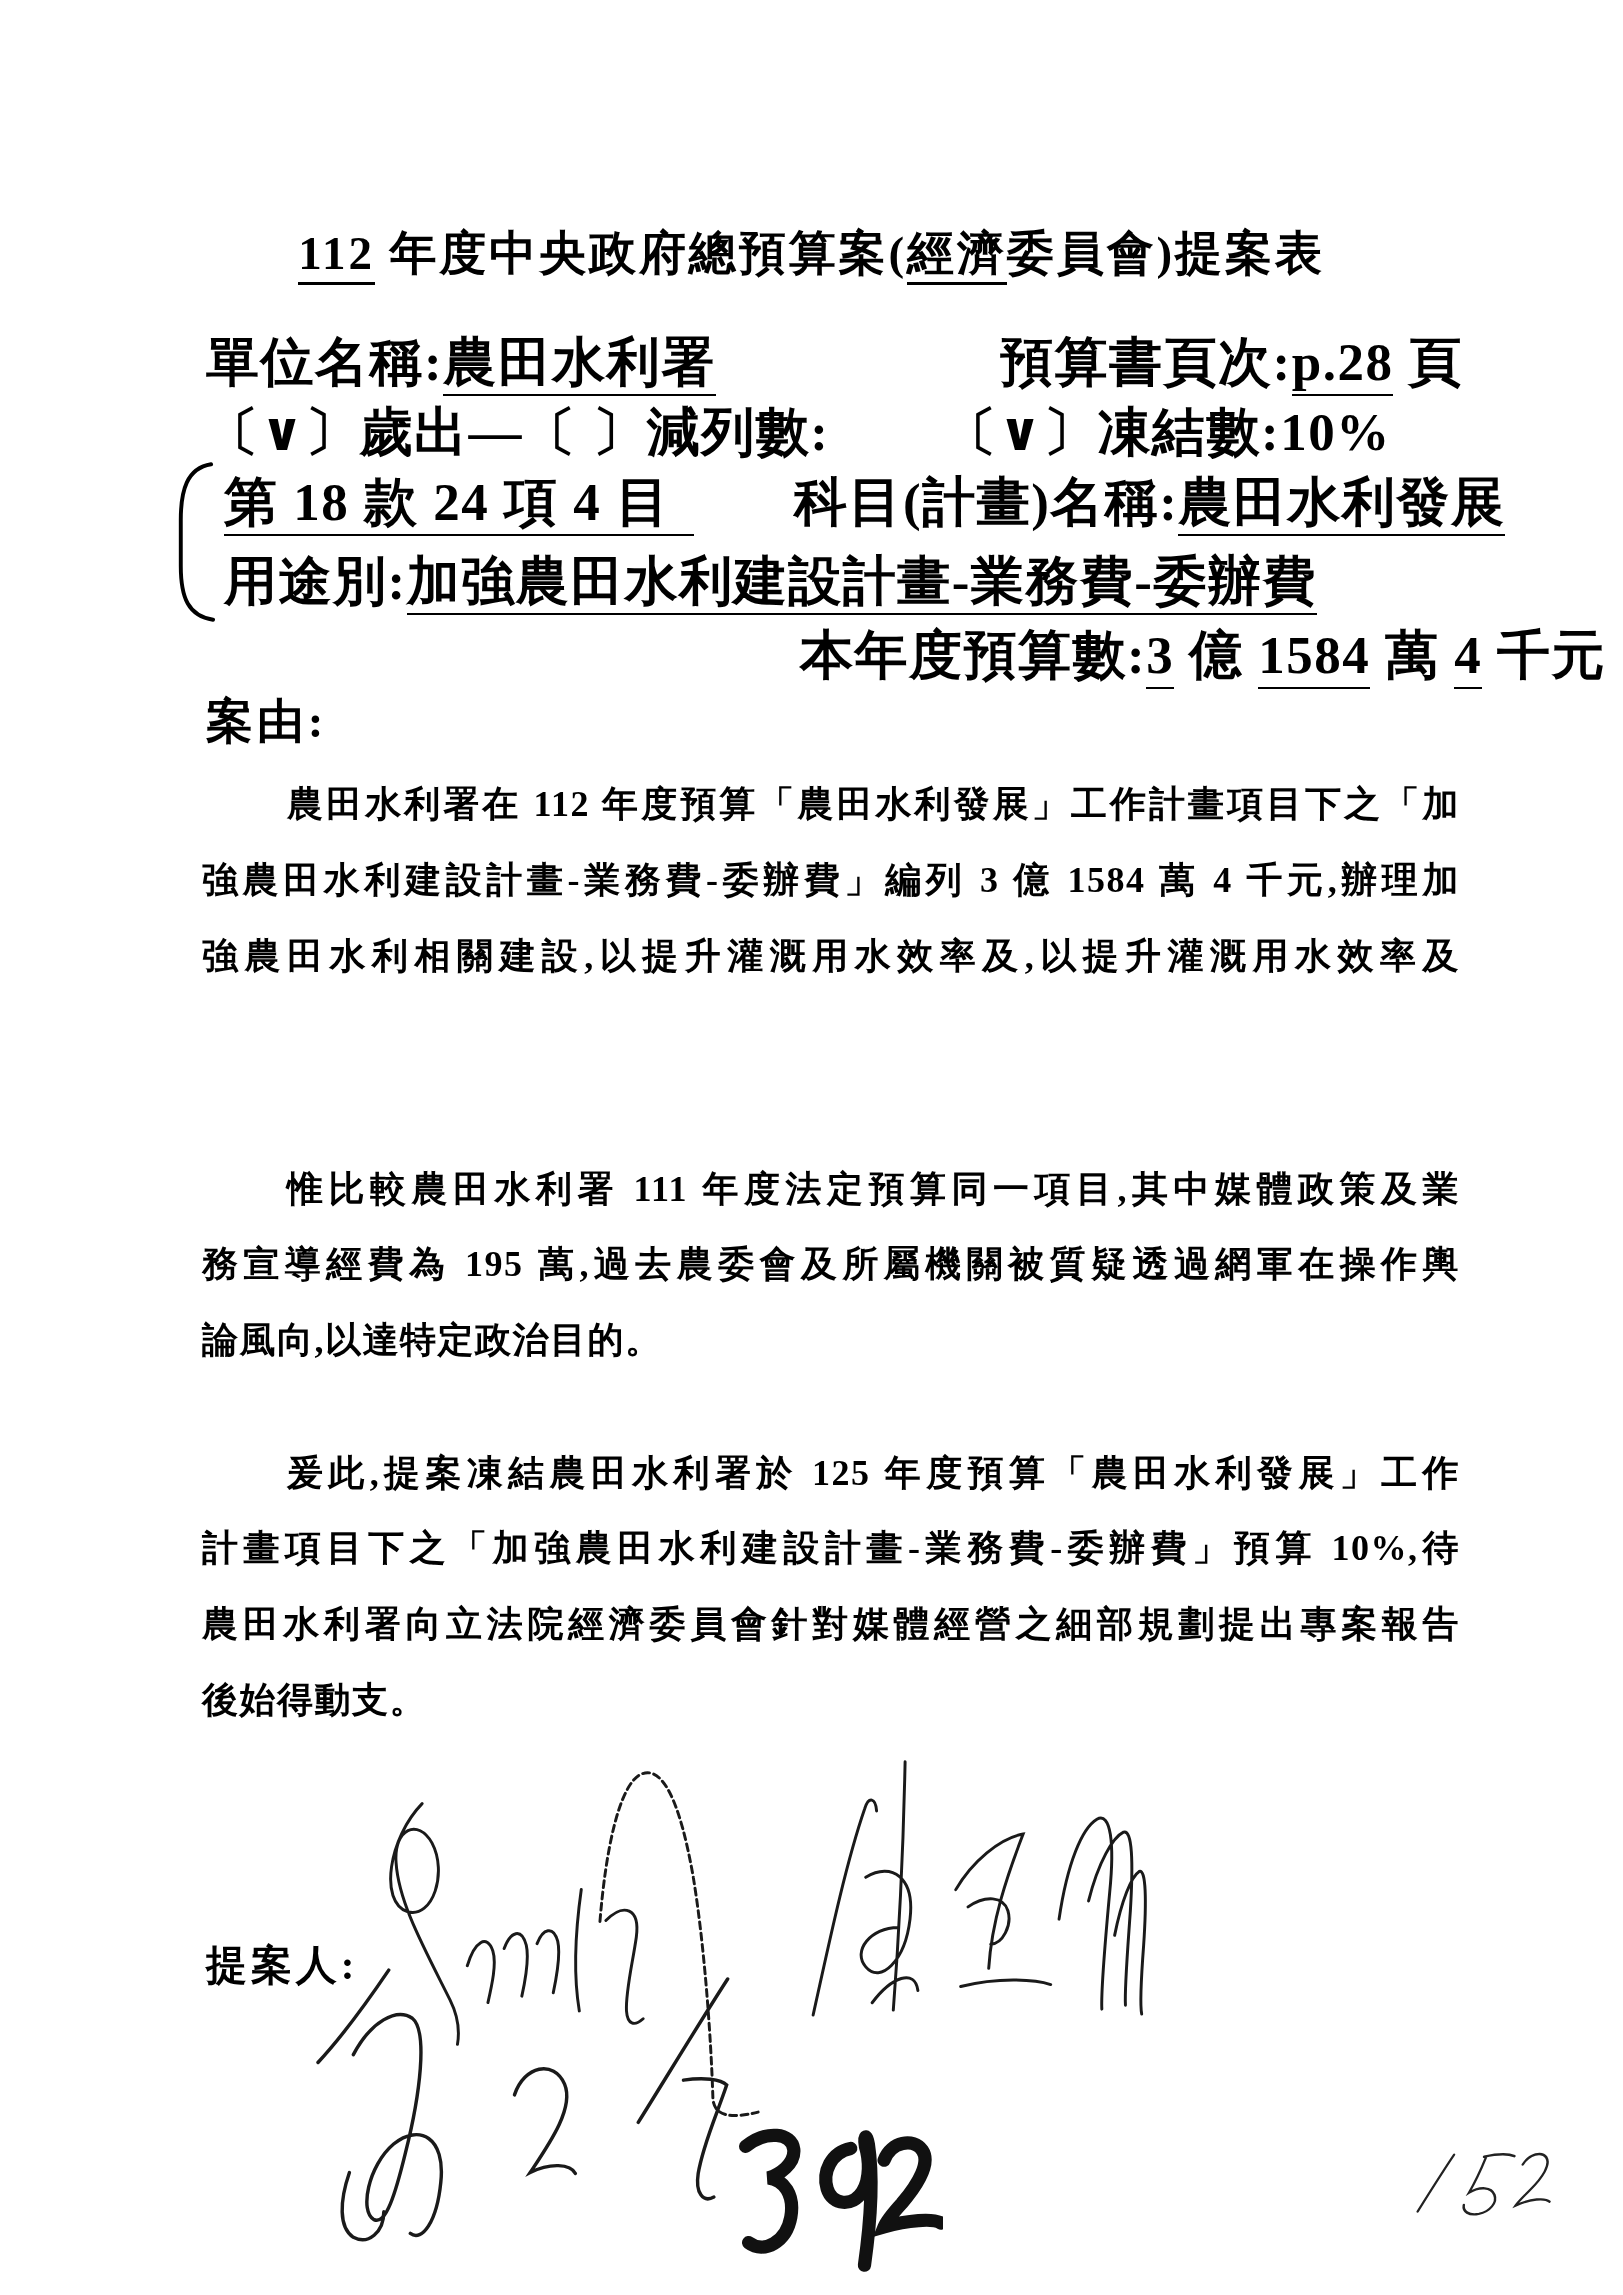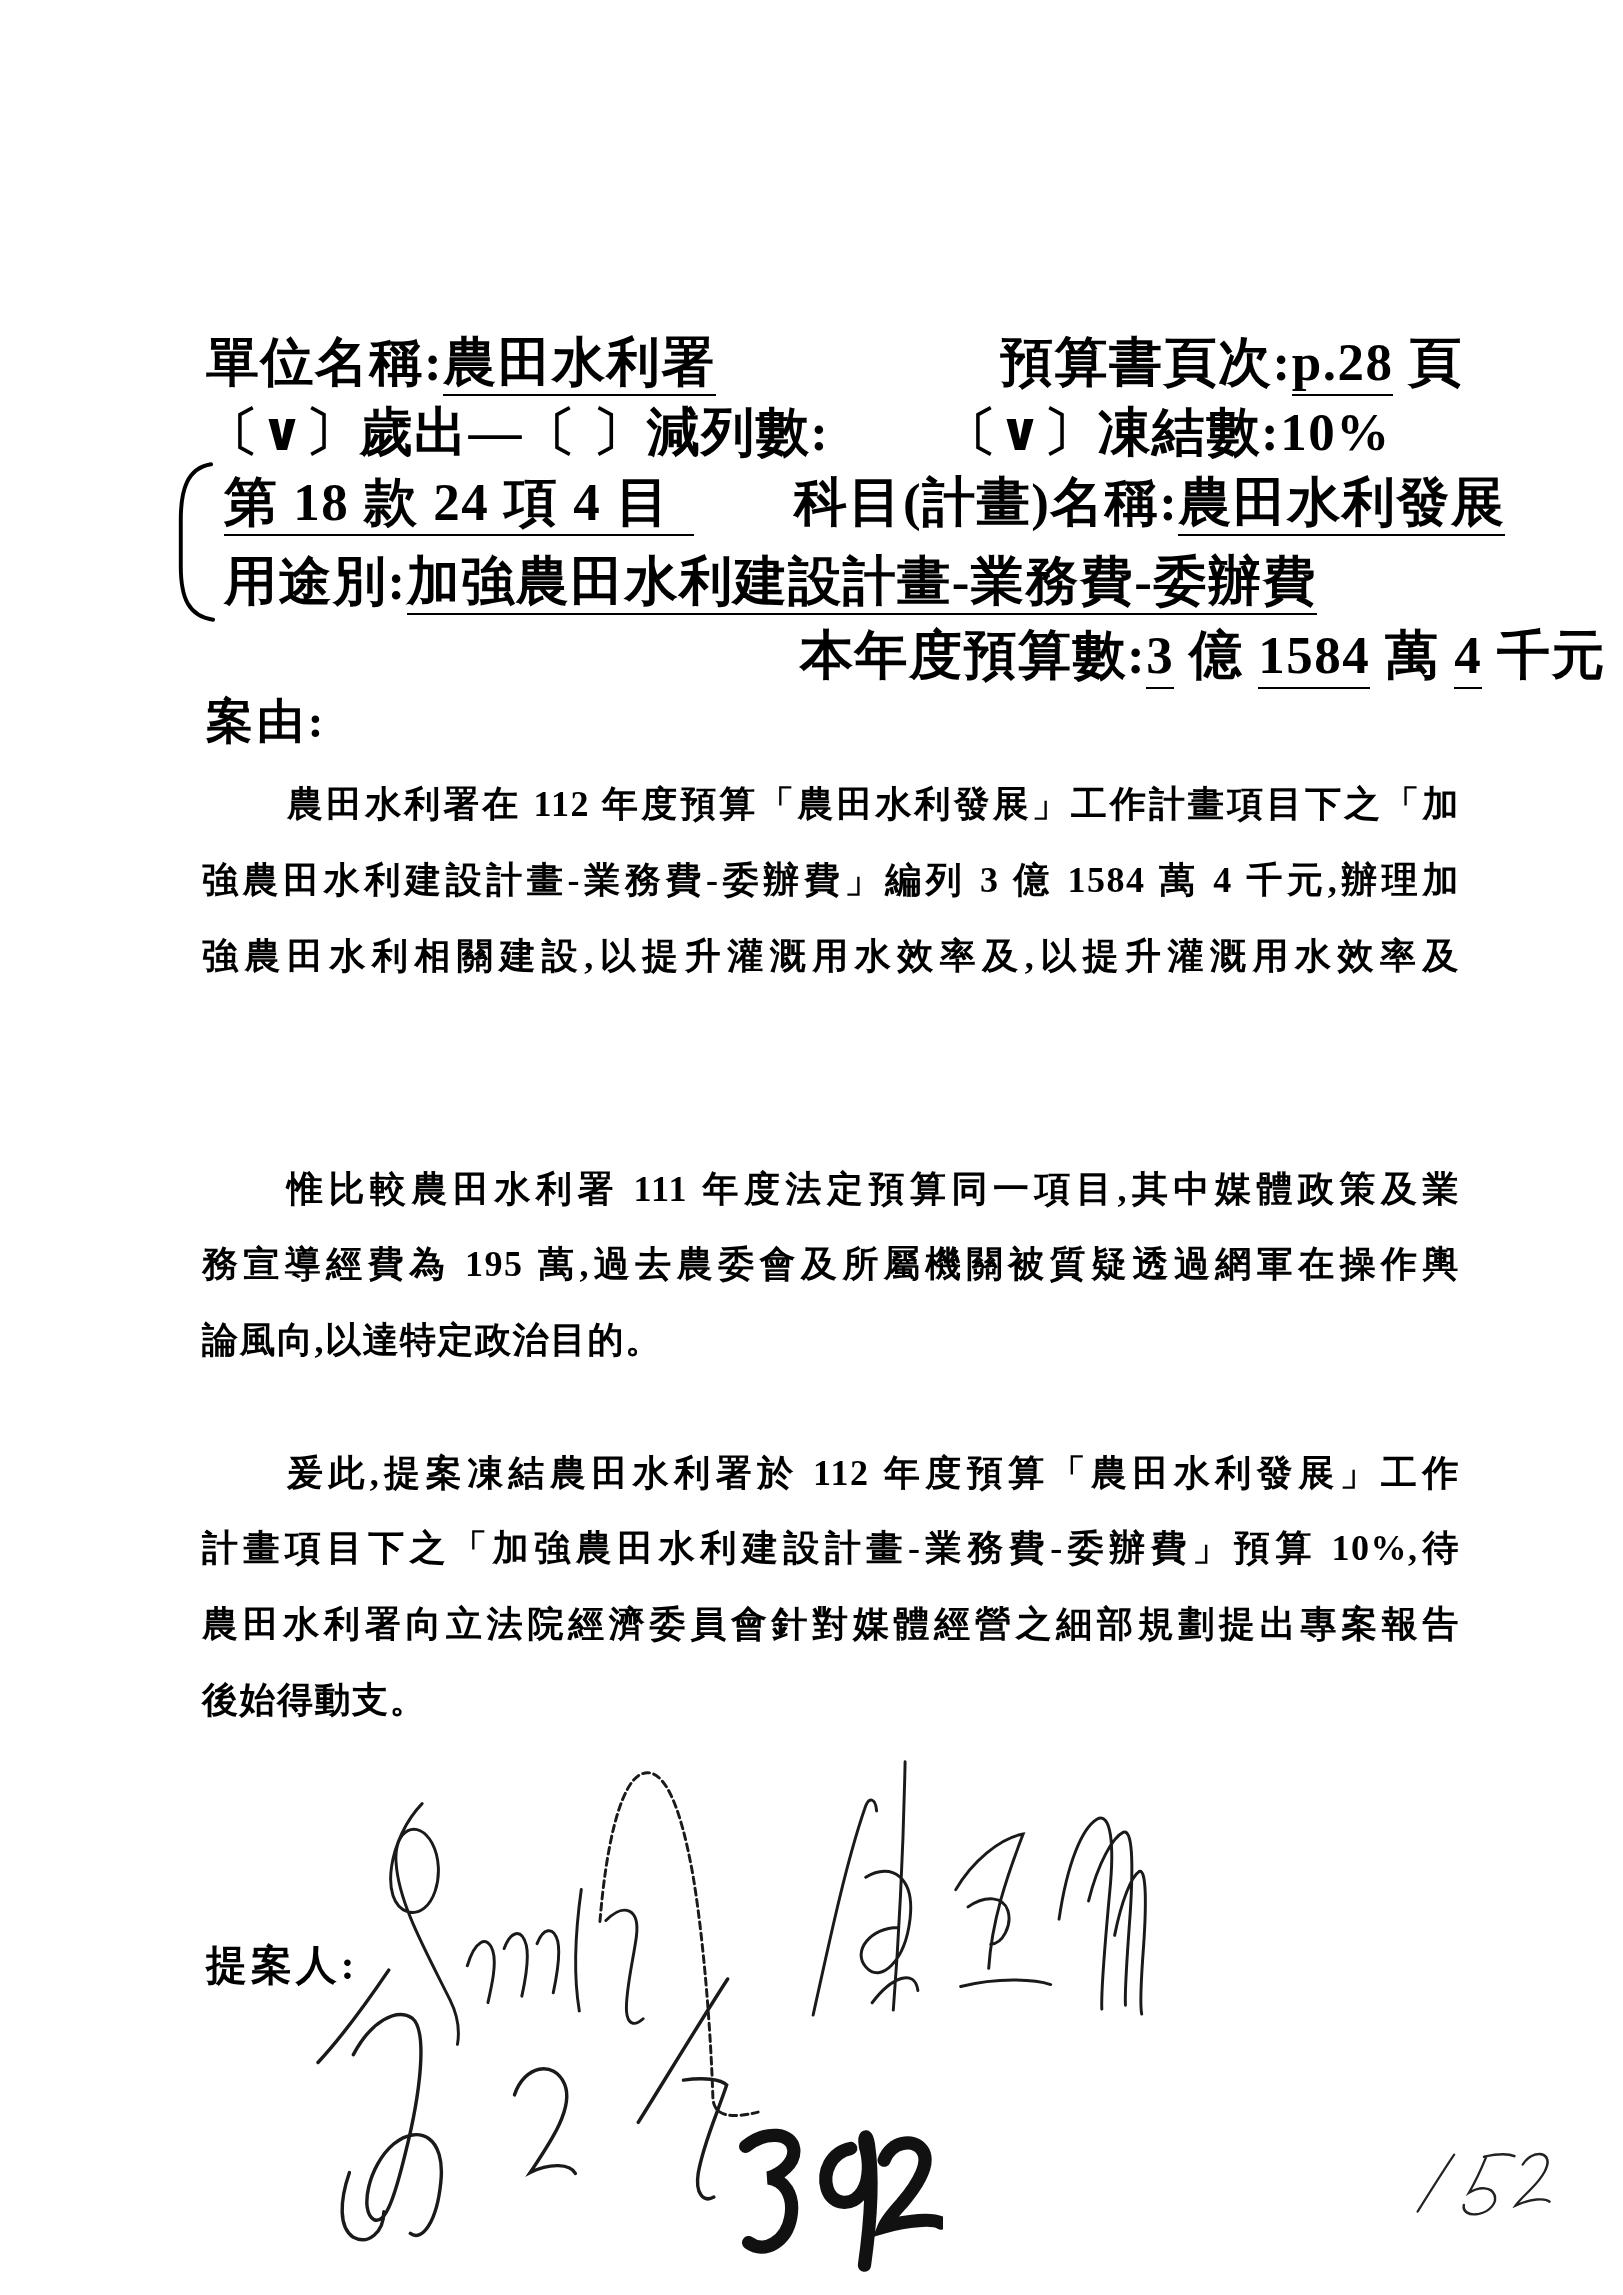--- a/index.html
+++ b/index.html
@@ -38,20 +38,23 @@
   .pline.indent{padding-left:85px;}
   .pline.short{text-align-last:left;}
   .proposer{left:206px;top:1938px;font-size:41px;font-weight:bold;letter-spacing:3.9px;}
   .sig svg, .brace svg, .hand svg{display:block;}
 </style>
 </head>
 <body>
 
 <div id="page">
 
+  <div class="abs title-line">
+    <span class="tu">112</span><span> 年度中央政府總預算案(</span><span class="tu">經濟</span><span>委員會)提案表</span>
+  </div>
 
   <div class="abs field row-unit">
     <span>單位名稱:</span><span class="u">農田水利署</span>
   </div>
   <div class="abs field row-page">
     <span>預算書頁次:</span><span class="u">p.28</span><span> 頁</span>
   </div>
 
   <div class="abs field row-out">〔∨〕歲出—〔 〕減列數:</div>
   <div class="abs field row-freeze">
@@ -81,21 +84,21 @@
   <div class="abs case-heading">案由:</div>
 
   <div class="pline indent" style="top:780px;">農田水利署在 112 年度預算「農田水利發展」工作計畫項目下之「加</div>
   <div class="pline" style="top:856px;">強農田水利建設計畫-業務費-委辦費」編列 3 億 1584 萬 4 千元,辦理加</div>
   <div class="pline" style="top:932px;">強農田水利相關建設,以提升灌溉用水效率及,以提升灌溉用水效率及</div>
 
   <div class="pline indent" style="top:1165px;">惟比較農田水利署 111 年度法定預算同一項目,其中媒體政策及業</div>
   <div class="pline" style="top:1240px;">務宣導經費為 195 萬,過去農委會及所屬機關被質疑透過網軍在操作輿</div>
   <div class="pline short" style="top:1316px;">論風向,以達特定政治目的。</div>
 
-  <div class="pline indent" style="top:1449px;">爰此,提案凍結農田水利署於 112 年度預算「農田水利發展」工作</div>
+  <div class="pline indent" style="top:1449px;">爰此,提案凍結農田水利署於 125 年度預算「農田水利發展」工作</div>
   <div class="pline" style="top:1524px;">計畫項目下之「加強農田水利建設計畫-業務費-委辦費」預算 10%,待</div>
   <div class="pline" style="top:1600px;">農田水利署向立法院經濟委員會針對媒體經營之細部規劃提出專案報告</div>
   <div class="pline short" style="top:1676px;">後始得動支。</div>
 
   <div class="abs proposer">提案人:</div>
 
   <div class="abs sig" style="left:305px;top:1725px;">
     <svg width="472" height="393" viewBox="0 0 960 800" fill="none" stroke="#1a1a1a" stroke-width="6" stroke-linecap="round">
       <path d="M238,160 C170,230 150,360 208,380 C260,395 290,300 258,240 C230,190 180,210 185,280 C190,360 240,450 295,560 C310,590 315,620 310,650"></path>
       <path d="M330,490 C345,440 370,425 382,460 C390,485 380,530 372,565 M405,455 C418,420 440,412 450,448 C456,474 448,520 441,552 M472,445 C484,414 505,408 514,440 C520,466 512,512 505,545"></path>

